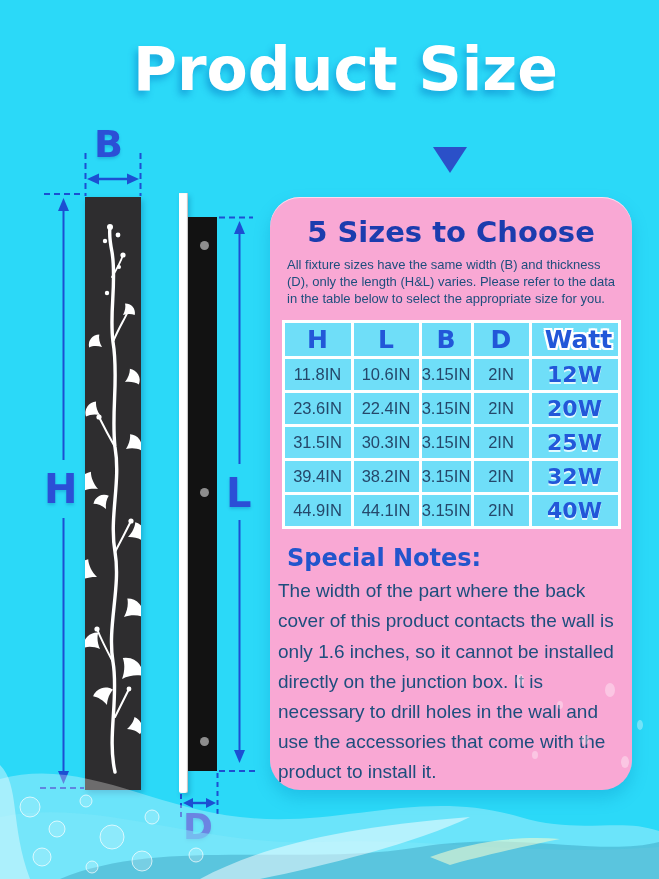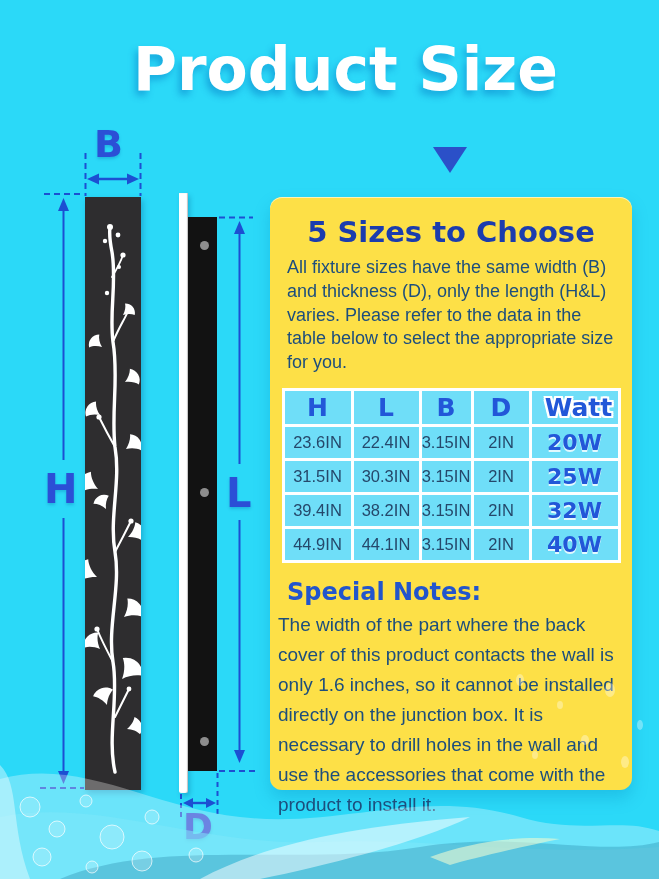--- a/index.html
+++ b/index.html
@@ -48,31 +48,31 @@
   .screw-dot{
     position:absolute;width:9px;height:9px;border-radius:50%;
     background:#8d8d8d;left:200px;
   }
   .dot1{top:241px;} .dot2{top:488px;} .dot3{top:737px;}
   
   .dims-svg{position:absolute;left:0;top:0;pointer-events:none;}
   
   .panel{
     position:absolute;left:270px;top:197px;width:362px;height:593px;
-    background:#fde047;border-radius:12px;
+    background:#f9a8d4;border-radius:30px;
     box-shadow:0 8px 16px rgba(0,130,185,0.28), inset 0 1px 0 rgba(255,255,255,0.6);
   }
   .panel-heading{
     margin:18px 0 0 0;text-align:center;
     font-family:"DejaVu Sans",sans-serif;
     font-size:29px;font-weight:bold;color:#1b3cae;
   }
   .panel-intro{
     margin:7px 15px 8px 17px;
-    font-size:18px;line-height:1.32;color:#1d4e7d;
+    font-size:13px;line-height:1.32;color:#1d4e7d;
   }
   
   table.size-table{
     margin:13px auto 0 auto;border-collapse:collapse;table-layout:fixed;
     width:336px;
   }
   .size-table td,.size-table th{
     border:3px solid #ffffff;background:#6fdef8;text-align:center;
     padding:0;overflow:hidden;
   }
@@ -228,20 +228,27 @@
       <tr>
         <th>H</th>
         <th>L</th>
         <th>B</th>
         <th>D</th>
         <th class="watt-h">Watt</th>
       </tr>
     </thead>
     <tbody>
       <tr>
+        <td>11.8IN</td>
+        <td>10.6IN</td>
+        <td>3.15IN</td>
+        <td>2IN</td>
+        <td class="watt-c">12W</td>
+      </tr>
+      <tr>
         <td>23.6IN</td>
         <td>22.4IN</td>
         <td>3.15IN</td>
         <td>2IN</td>
         <td class="watt-c">20W</td>
       </tr>
       <tr>
         <td>31.5IN</td>
         <td>30.3IN</td>
         <td>3.15IN</td>

